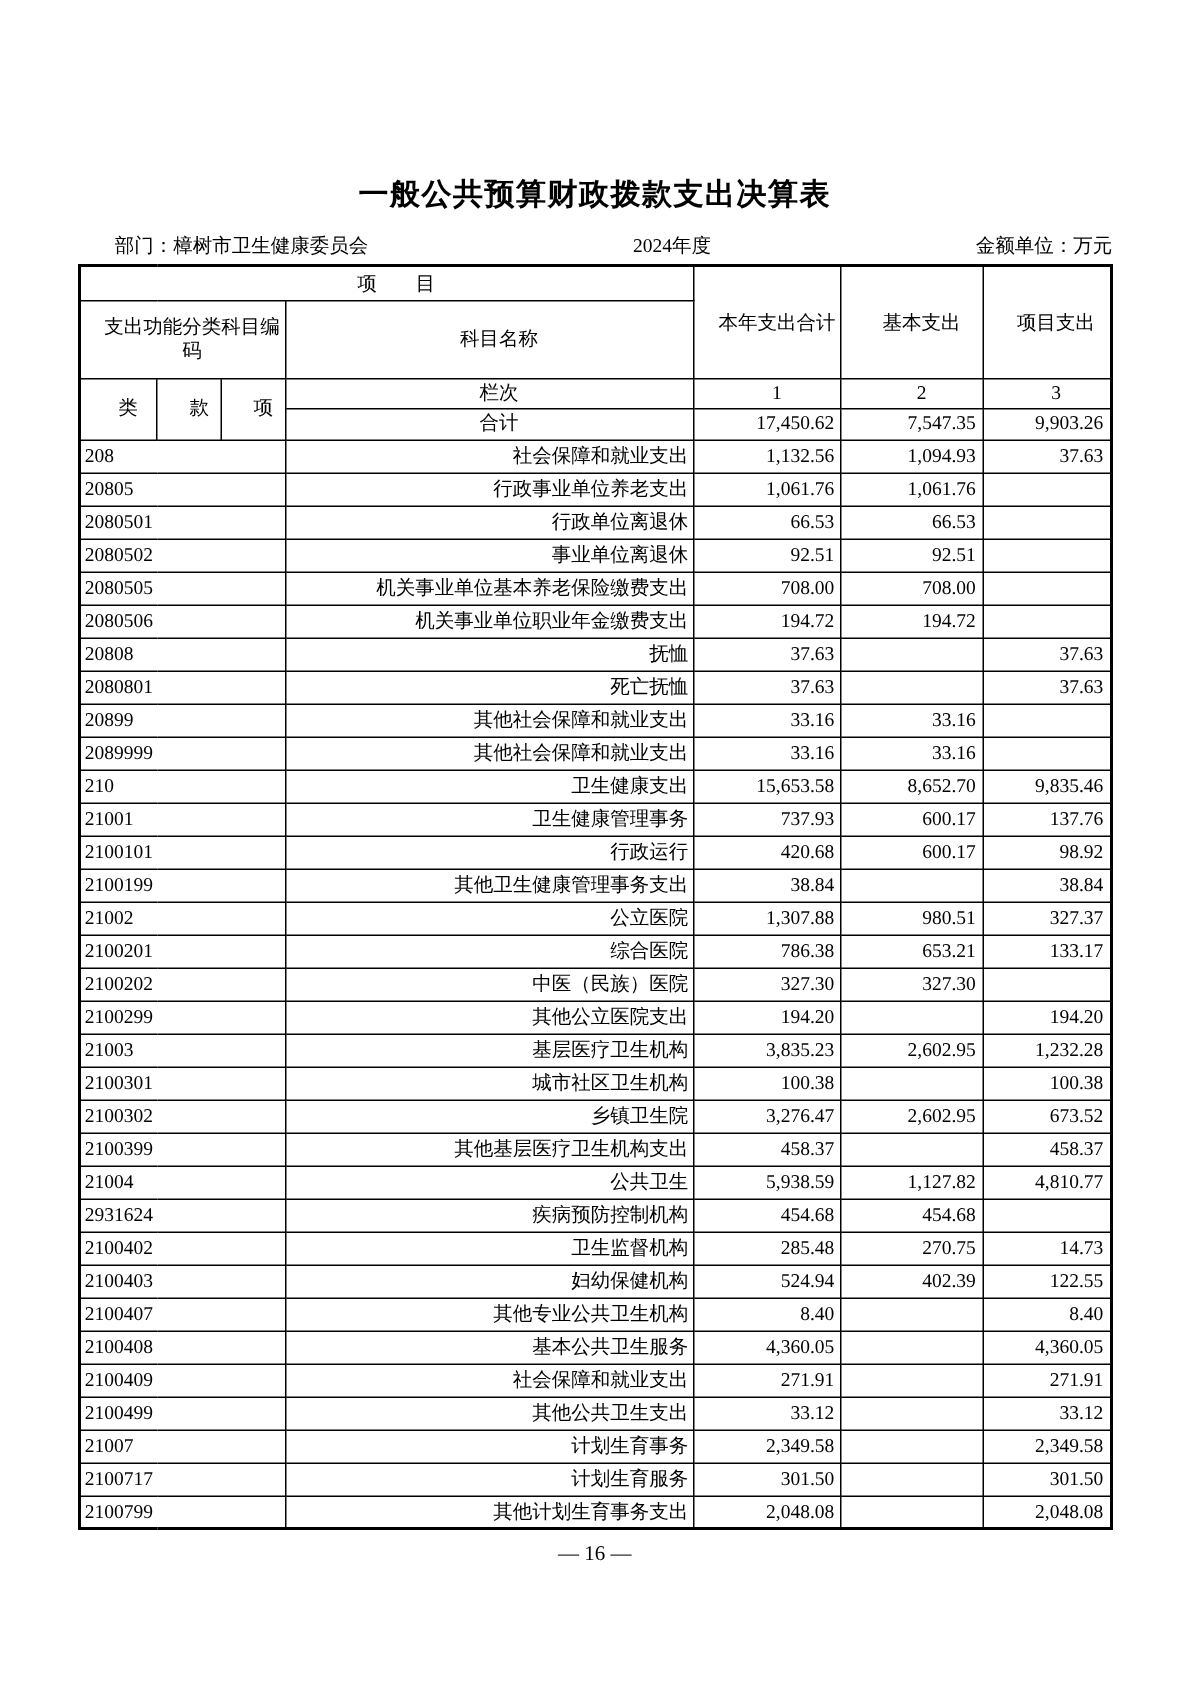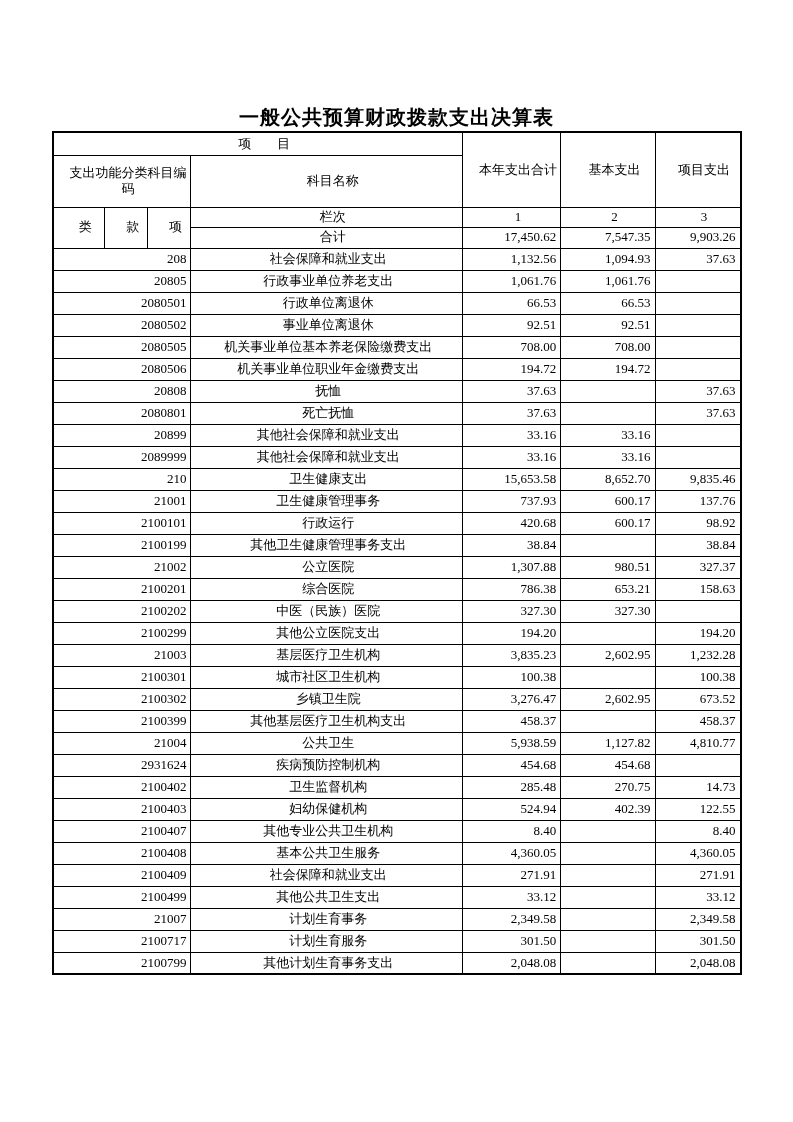--- a/index.html
+++ b/index.html
@@ -6,21 +6,21 @@
   html, body { margin: 0; padding: 0; }
   body {
     width: 793px; height: 1122px;
     background: #ffffff;
     color: #000;
     font-family: "Liberation Serif", "DejaVu Serif", serif;
   }
   .page { position: relative; width: 793px; height: 1122px; background: #fff; overflow: hidden; }
 
   .doc-title {
-    margin: 0;
+    margin: 12px;
     padding-top: 104px;
     text-align: center;
     font-size: 20px;
     font-weight: 700;
     letter-spacing: 1px;
     font-family: "Liberation Sans", "DejaVu Sans", sans-serif;
   }
 
   .table-note {
     width: 690px;
@@ -52,38 +52,43 @@
     padding: 0 3px;
     vertical-align: middle;
     overflow: hidden;
   }
   .budget-table thead td { text-align: center; white-space: normal; line-height: 1.25; padding-left: 16px; }
   .h-r1 td { height: 23px; }
   .h-r2 td { height: 52px; }
   .h-r3 td { height: 20px; }
   .h-r4 td { height: 21px; }
   .budget-table tbody td { height: 22px; white-space: nowrap; }
-  .budget-table td.code { text-align: right; padding-left: 3px; }
-  .budget-table td.name { text-align: center; padding-left: 7px; }
+  .budget-table td.code { text-align: left; padding-left: 3px; }
+  .budget-table td.name { text-align: right; padding-left: 7px; }
   .budget-table td.num  { text-align: right; padding-right: 4px; }
 
   .page-footer {
     text-align: center;
     font-size: 14px;
     margin-top: 9px;
   }
 </style>
 </head>
 <body>
 
 <div class="page">
 
   <h1 class="doc-title">一般公共预算财政拨款支出决算表</h1>
 
 
+  <div class="meta-row">
+    <span class="m-left">部门：樟树市卫生健康委员会</span>
+    <span class="m-center">2024年度</span>
+    <span class="m-right">金额单位：万元</span>
+  </div>
 
   <table class="budget-table">
     <colgroup>
       <col style="width:52px">
       <col style="width:43px">
       <col style="width:42px">
       <col style="width:271px">
       <col style="width:98px">
       <col style="width:94px">
       <col style="width:85px">
@@ -219,21 +224,21 @@
           <td class="name">公立医院</td>
           <td class="num">1,307.88</td>
           <td class="num">980.51</td>
           <td class="num">327.37</td>
         </tr>
         <tr>
           <td class="code" colspan="3">2100201</td>
           <td class="name">综合医院</td>
           <td class="num">786.38</td>
           <td class="num">653.21</td>
-          <td class="num">158.63</td>
+          <td class="num">133.17</td>
         </tr>
         <tr>
           <td class="code" colspan="3">2100202</td>
           <td class="name">中医（民族）医院</td>
           <td class="num">327.30</td>
           <td class="num">327.30</td>
           <td class="num"></td>
         </tr>
         <tr>
           <td class="code" colspan="3">2100299</td>
@@ -343,14 +348,15 @@
         <tr>
           <td class="code" colspan="3">2100799</td>
           <td class="name">其他计划生育事务支出</td>
           <td class="num">2,048.08</td>
           <td class="num"></td>
           <td class="num">2,048.08</td>
         </tr>
       </tbody>
   </table>
 
+  <div class="page-footer">— 16 —</div>
 
 </div>
 
 </body></html>

